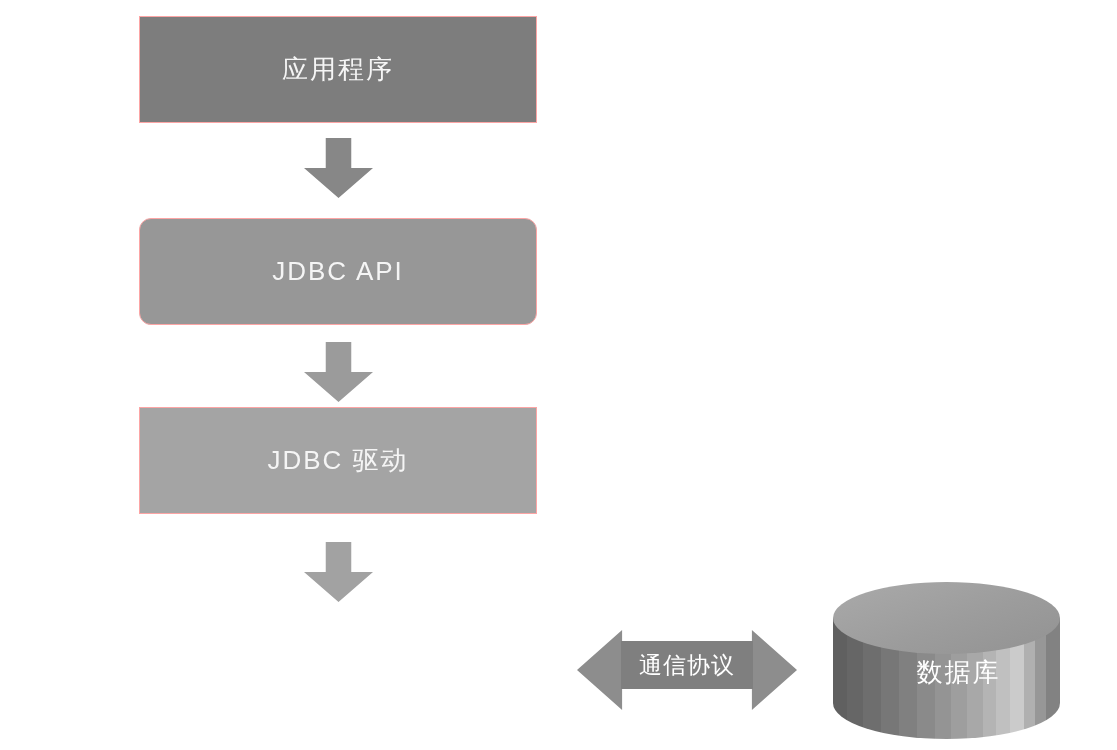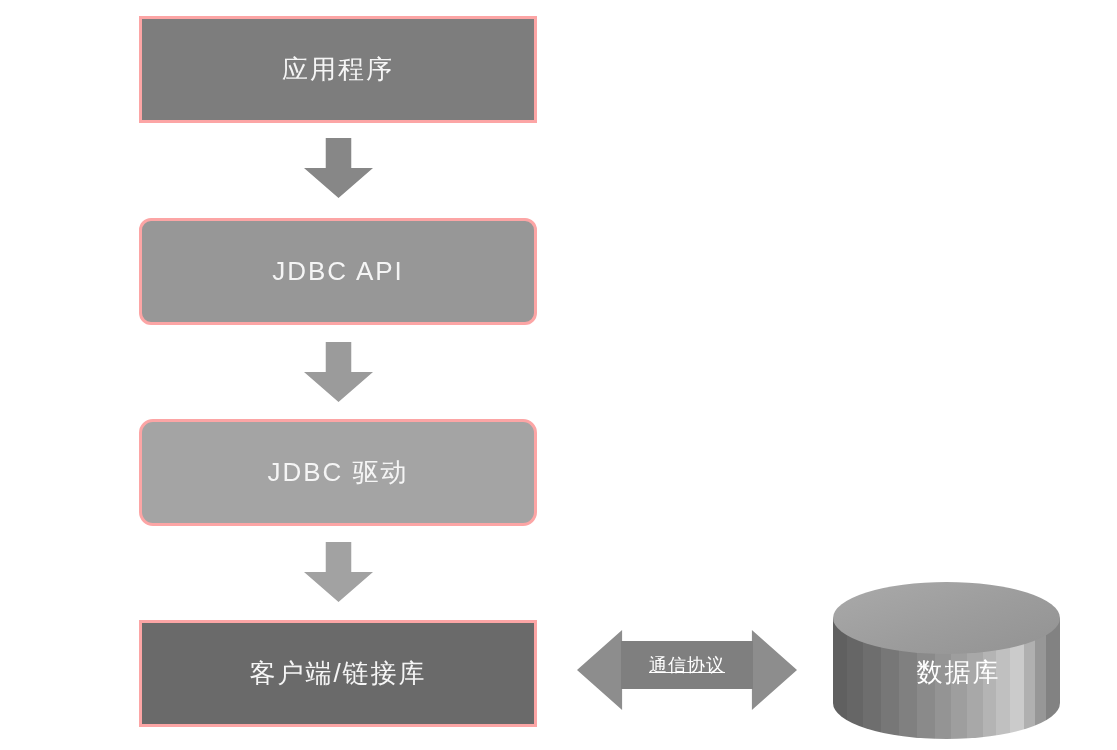--- a/index.html
+++ b/index.html
@@ -15,34 +15,34 @@
     background: #ffffff;
     overflow: hidden;
   }
   
   .box {
     position: absolute;
     left: 139px;
     width: 398px;
     height: 107px;
     box-sizing: border-box;
-    border: 3px solid #fca5a5;
+    border: 1px solid #fca5a5;
     display: flex;
     align-items: center;
     justify-content: center;
   }
   .box .box-label {
     color: #f5f5f5;
     font-size: 26px;
     letter-spacing: 2px;
     white-space: nowrap;
   }
   .box1 { top: 16px; }
   .box2 { top: 218px; }
-  .box3 { top: 419px; border-radius: 14px; }
+  .box3 { top: 407px; }
   .box4 { top: 620px; }
 
   
   .arrow-down {
     position: absolute;
     left: 304px;
     width: 69px;
     height: 60px;
     clip-path: polygon(31.5% 0%, 68.5% 0%, 68.5% 50%, 100% 50%, 50% 100%, 0% 50%, 31.5% 50%);
   }
@@ -68,24 +68,23 @@
   .connector-label {
     position: absolute;
     left: 44px;
     top: 11px;
     width: 132px;
     height: 48px;
     display: flex;
     align-items: center;
     justify-content: center;
     color: #ffffff;
-    font-size: 18px;
+    font-size: 23px;
     letter-spacing: 1px;
     white-space: nowrap;
-    text-decoration: underline;
   }
 
   
   .cylinder {
     position: absolute;
     left: 833px;
     top: 582px;
     width: 227px;
     height: 157px;
   }
@@ -153,23 +152,20 @@
   </div>
 
   <div class="arrow-down arrow2" style="background-color: rgb(155, 155, 155);"></div>
 
   <div class="box box3" style="background-color: rgb(164, 164, 164);">
     <span class="box-label">JDBC 驱动</span>
   </div>
 
   <div class="arrow-down arrow3" style="background-color: rgb(162, 162, 162);"></div>
 
-  <div class="box box4" style="background-color: rgb(106, 106, 106);">
-    <span class="box-label">客户端/链接库</span>
-  </div>
 
   <div class="connector-group">
     <div class="double-arrow" style="background-color: rgb(141, 141, 141);"></div>
     <div class="connector-label" style="background-color: rgb(127, 127, 127);">通信协议</div>
   </div>
 
   <div class="cylinder">
     <div class="cyl-body"></div>
     <div class="cyl-top"></div>
     <div class="cyl-label">数据库</div>

